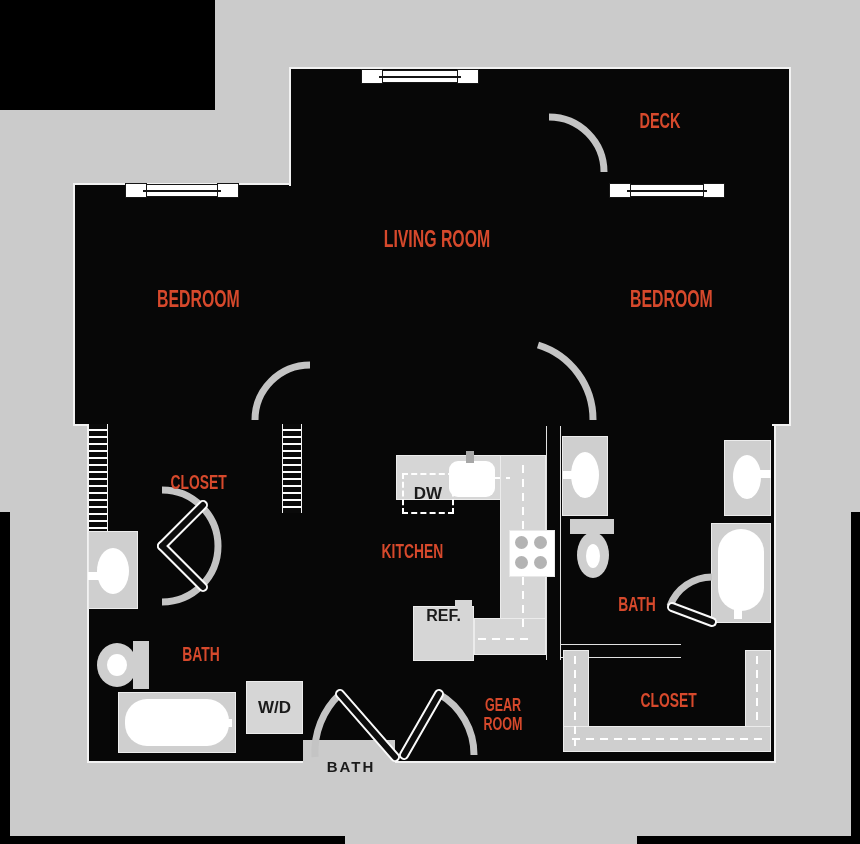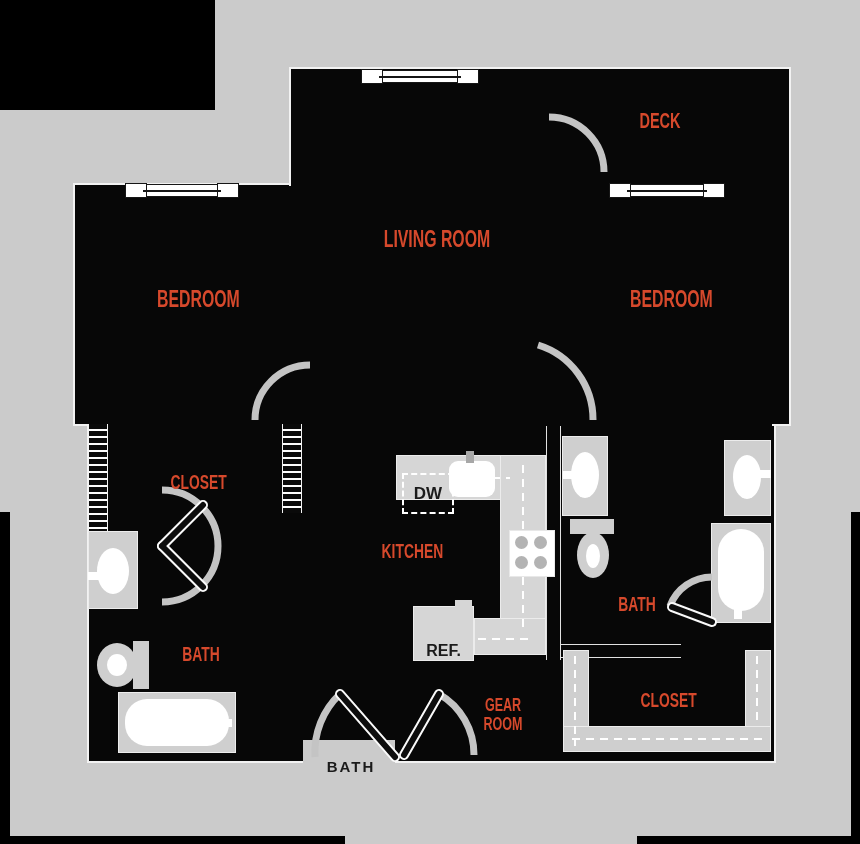--- a/index.html
+++ b/index.html
@@ -87,34 +87,37 @@
   <div class="dwbox" style="left:402px;top:457px;width:52px;height:41px;margin-top:16px;">
     <span class="dlabel" style="position:static;font-size:17px;">DW</span>
   </div>
   <div class="whitebx" style="left:449px;top:461px;width:46px;height:36px;border-radius:9px;"></div>
   <div class="abs" style="left:466px;top:451px;width:8px;height:12px;background:#a7a7a7;"></div>
   <div class="whitebx" style="left:509px;top:530px;width:46px;height:47px;border:1px solid #e8e8e8;box-sizing:border-box;"></div>
   <span class="burner" style="left:515px;top:536px;"></span>
   <span class="burner" style="left:534px;top:536px;"></span>
   <span class="burner" style="left:515px;top:556px;"></span>
   <span class="burner" style="left:534px;top:556px;"></span>
-  <div class="fix" style="left:413px;top:606px;width:61px;height:55px;background:#d6d6d6;display:flex;align-items:flex-end;justify-content:center;">
+  <div class="fix" style="left:413px;top:606px;width:61px;height:55px;background:#d6d6d6;display:flex;align-items:flex-start;justify-content:center;">
     <span class="dlabel" style="position:static;font-size:16px;">REF.</span>
   </div>
   <div class="abs" style="left:455px;top:600px;width:17px;height:7px;background:#d6d6d6;"></div>
 
   <div class="fix" style="left:88px;top:531px;width:50px;height:78px;"></div>
   <div class="oval" style="left:97px;top:548px;width:32px;height:46px;"></div>
   <div class="whitebx" style="left:88px;top:572px;width:12px;height:8px;"></div>
   <div class="goval" style="left:97px;top:643px;width:40px;height:44px;"></div>
   <div class="fix" style="left:133px;top:641px;width:16px;height:48px;border:none;"></div>
   <div class="oval" style="left:107px;top:654px;width:20px;height:22px;"></div>
   <div class="fix" style="left:118px;top:692px;width:118px;height:61px;"></div>
   <div class="whitebx" style="left:125px;top:699px;width:104px;height:47px;border-radius:22px;"></div>
   <div class="whitebx" style="left:220px;top:719px;width:12px;height:8px;"></div>
+  <div class="fix" style="left:246px;top:681px;width:57px;height:53px;background:#d6d6d6;display:flex;align-items:center;justify-content:center;">
+    <span class="dlabel" style="position:static;font-size:17px;">W/D</span>
+  </div>
 
   <div class="fix" style="left:562px;top:436px;width:46px;height:80px;"></div>
   <div class="oval" style="left:571px;top:452px;width:28px;height:46px;"></div>
   <div class="whitebx" style="left:563px;top:471px;width:12px;height:8px;"></div>
   <div class="fix" style="left:724px;top:440px;width:47px;height:76px;"></div>
   <div class="oval" style="left:733px;top:455px;width:28px;height:44px;"></div>
   <div class="whitebx" style="left:759px;top:470px;width:12px;height:8px;"></div>
   <div class="fix" style="left:570px;top:519px;width:44px;height:15px;border:none;"></div>
   <div class="goval" style="left:577px;top:532px;width:32px;height:46px;"></div>
   <div class="oval" style="left:586px;top:544px;width:14px;height:24px;"></div>

